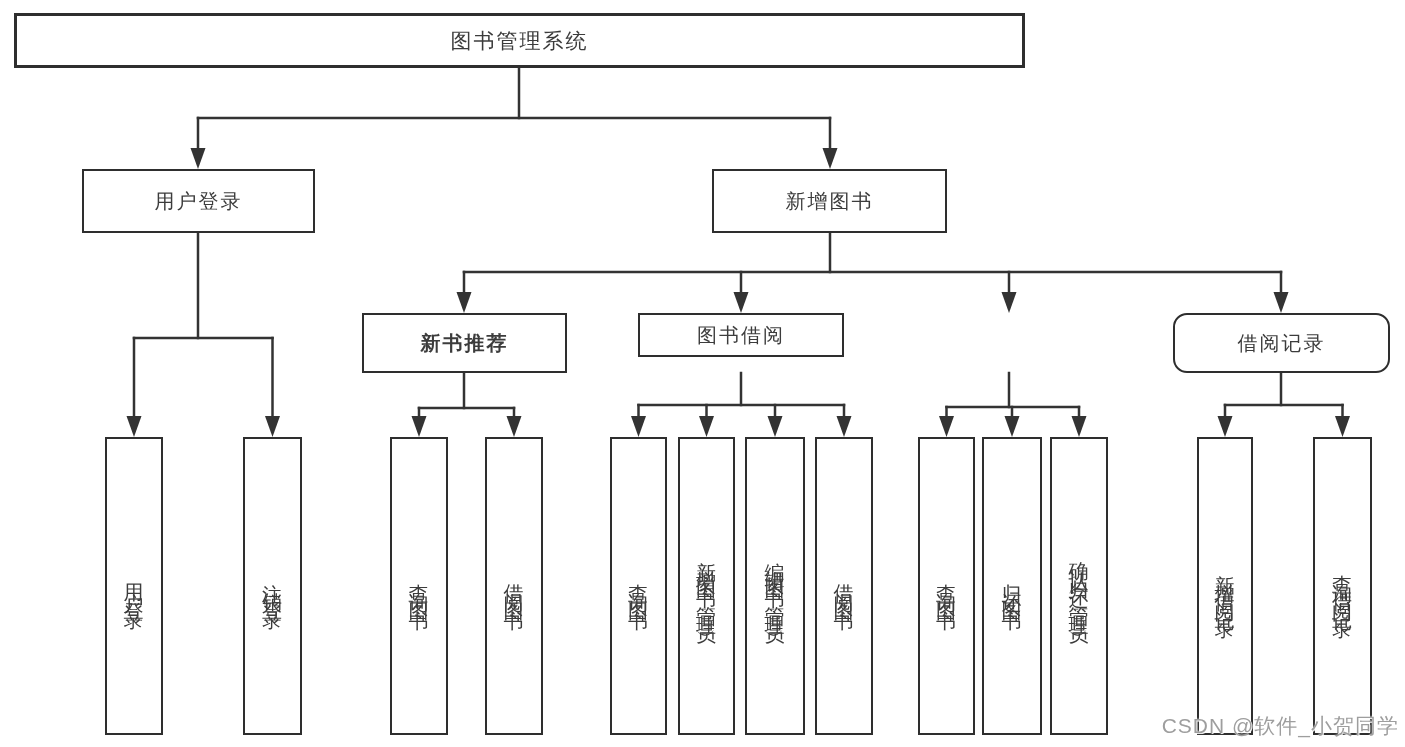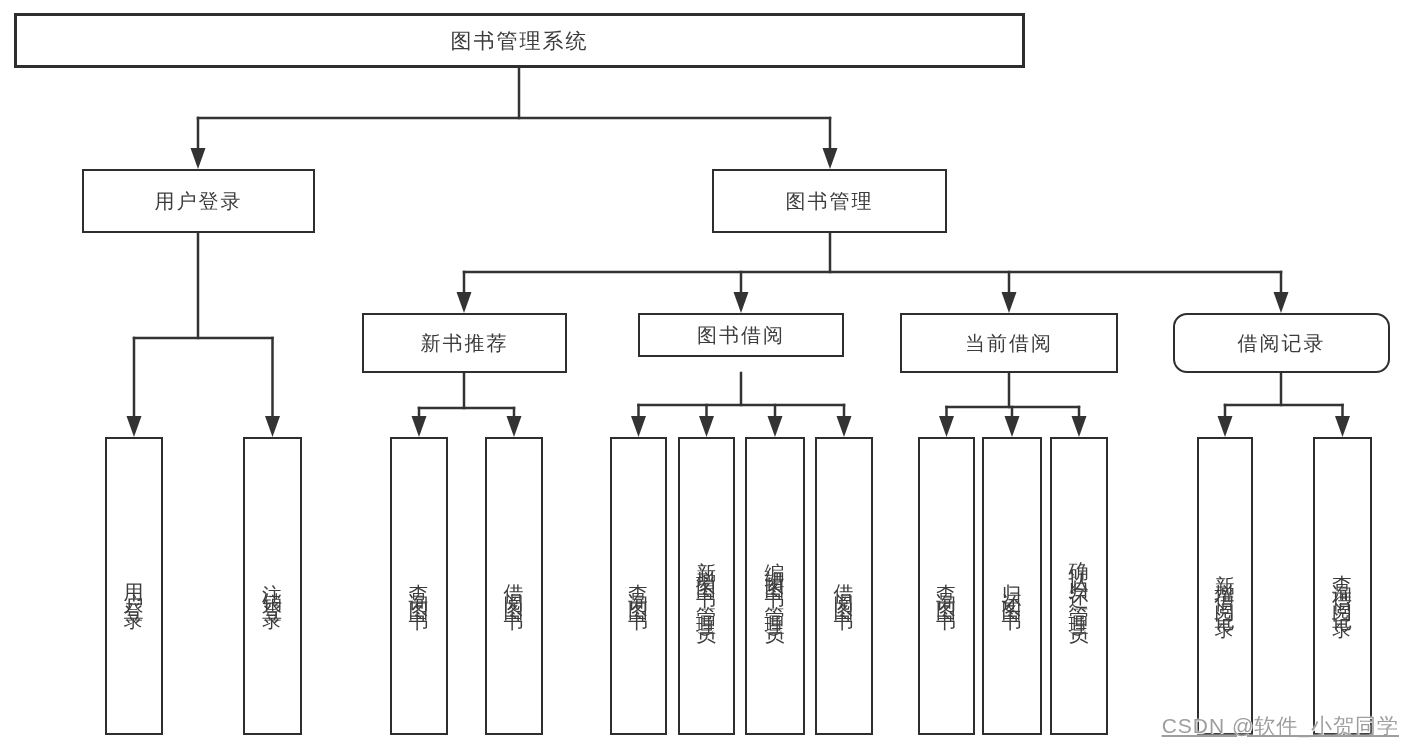--- a/index.html
+++ b/index.html
@@ -45,21 +45,20 @@
     color:var(--text);
     white-space:nowrap;
     line-height:1;
   }
   #watermark{
     position:absolute;z-index:3;
     right:6px;top:712px;
     font-size:21px;letter-spacing:1px;
     color:var(--wm);
     text-shadow:0 0 2px #ffffff,1px 1px 0 rgba(255,255,255,.85);
-    text-decoration:underline;
   }
 </style>
 </head>
 <body>
 
 <div id="canvas">
 
   <svg id="connector-svg" width="1405" height="747" aria-hidden="true">
 
     <path class="ln" d="M519,68 V118"></path>
@@ -123,31 +122,28 @@
   </svg>
 
   <div class="hbox root" style="left:14px;top:13px;width:1011px;height:55px;">
     <span>图书管理系统</span>
   </div>
 
   <div class="hbox" style="left:82px;top:169px;width:233px;height:64px;">
     <span>用户登录</span>
   </div>
   <div class="hbox" style="left:712px;top:169px;width:235px;height:64px;">
-    <span>图书管理</span>
+    <span>新增图书</span>
   </div>
 
-  <div class="hbox" style="left:362px;top:313px;width:205px;height:60px;">
+  <div class="hbox" style="left:362px;top:313px;width:205px;height:60px;font-weight:bold;">
     <span>新书推荐</span>
   </div>
   <div class="hbox" style="left:638px;top:313px;width:206px;height:44px;">
     <span>图书借阅</span>
-  </div>
-  <div class="hbox" style="left:900px;top:313px;width:218px;height:60px;">
-    <span>当前借阅</span>
   </div>
   <div class="hbox" style="left:1173px;top:313px;width:217px;height:60px;border-radius:14px;">
     <span>借阅记录</span>
   </div>
 
   <div class="vbox" style="left:105px;width:58px;">
     <span class="vtext">用户登录</span>
   </div>
   <div class="vbox" style="left:243px;width:59px;">
     <span class="vtext">注销登录</span>

